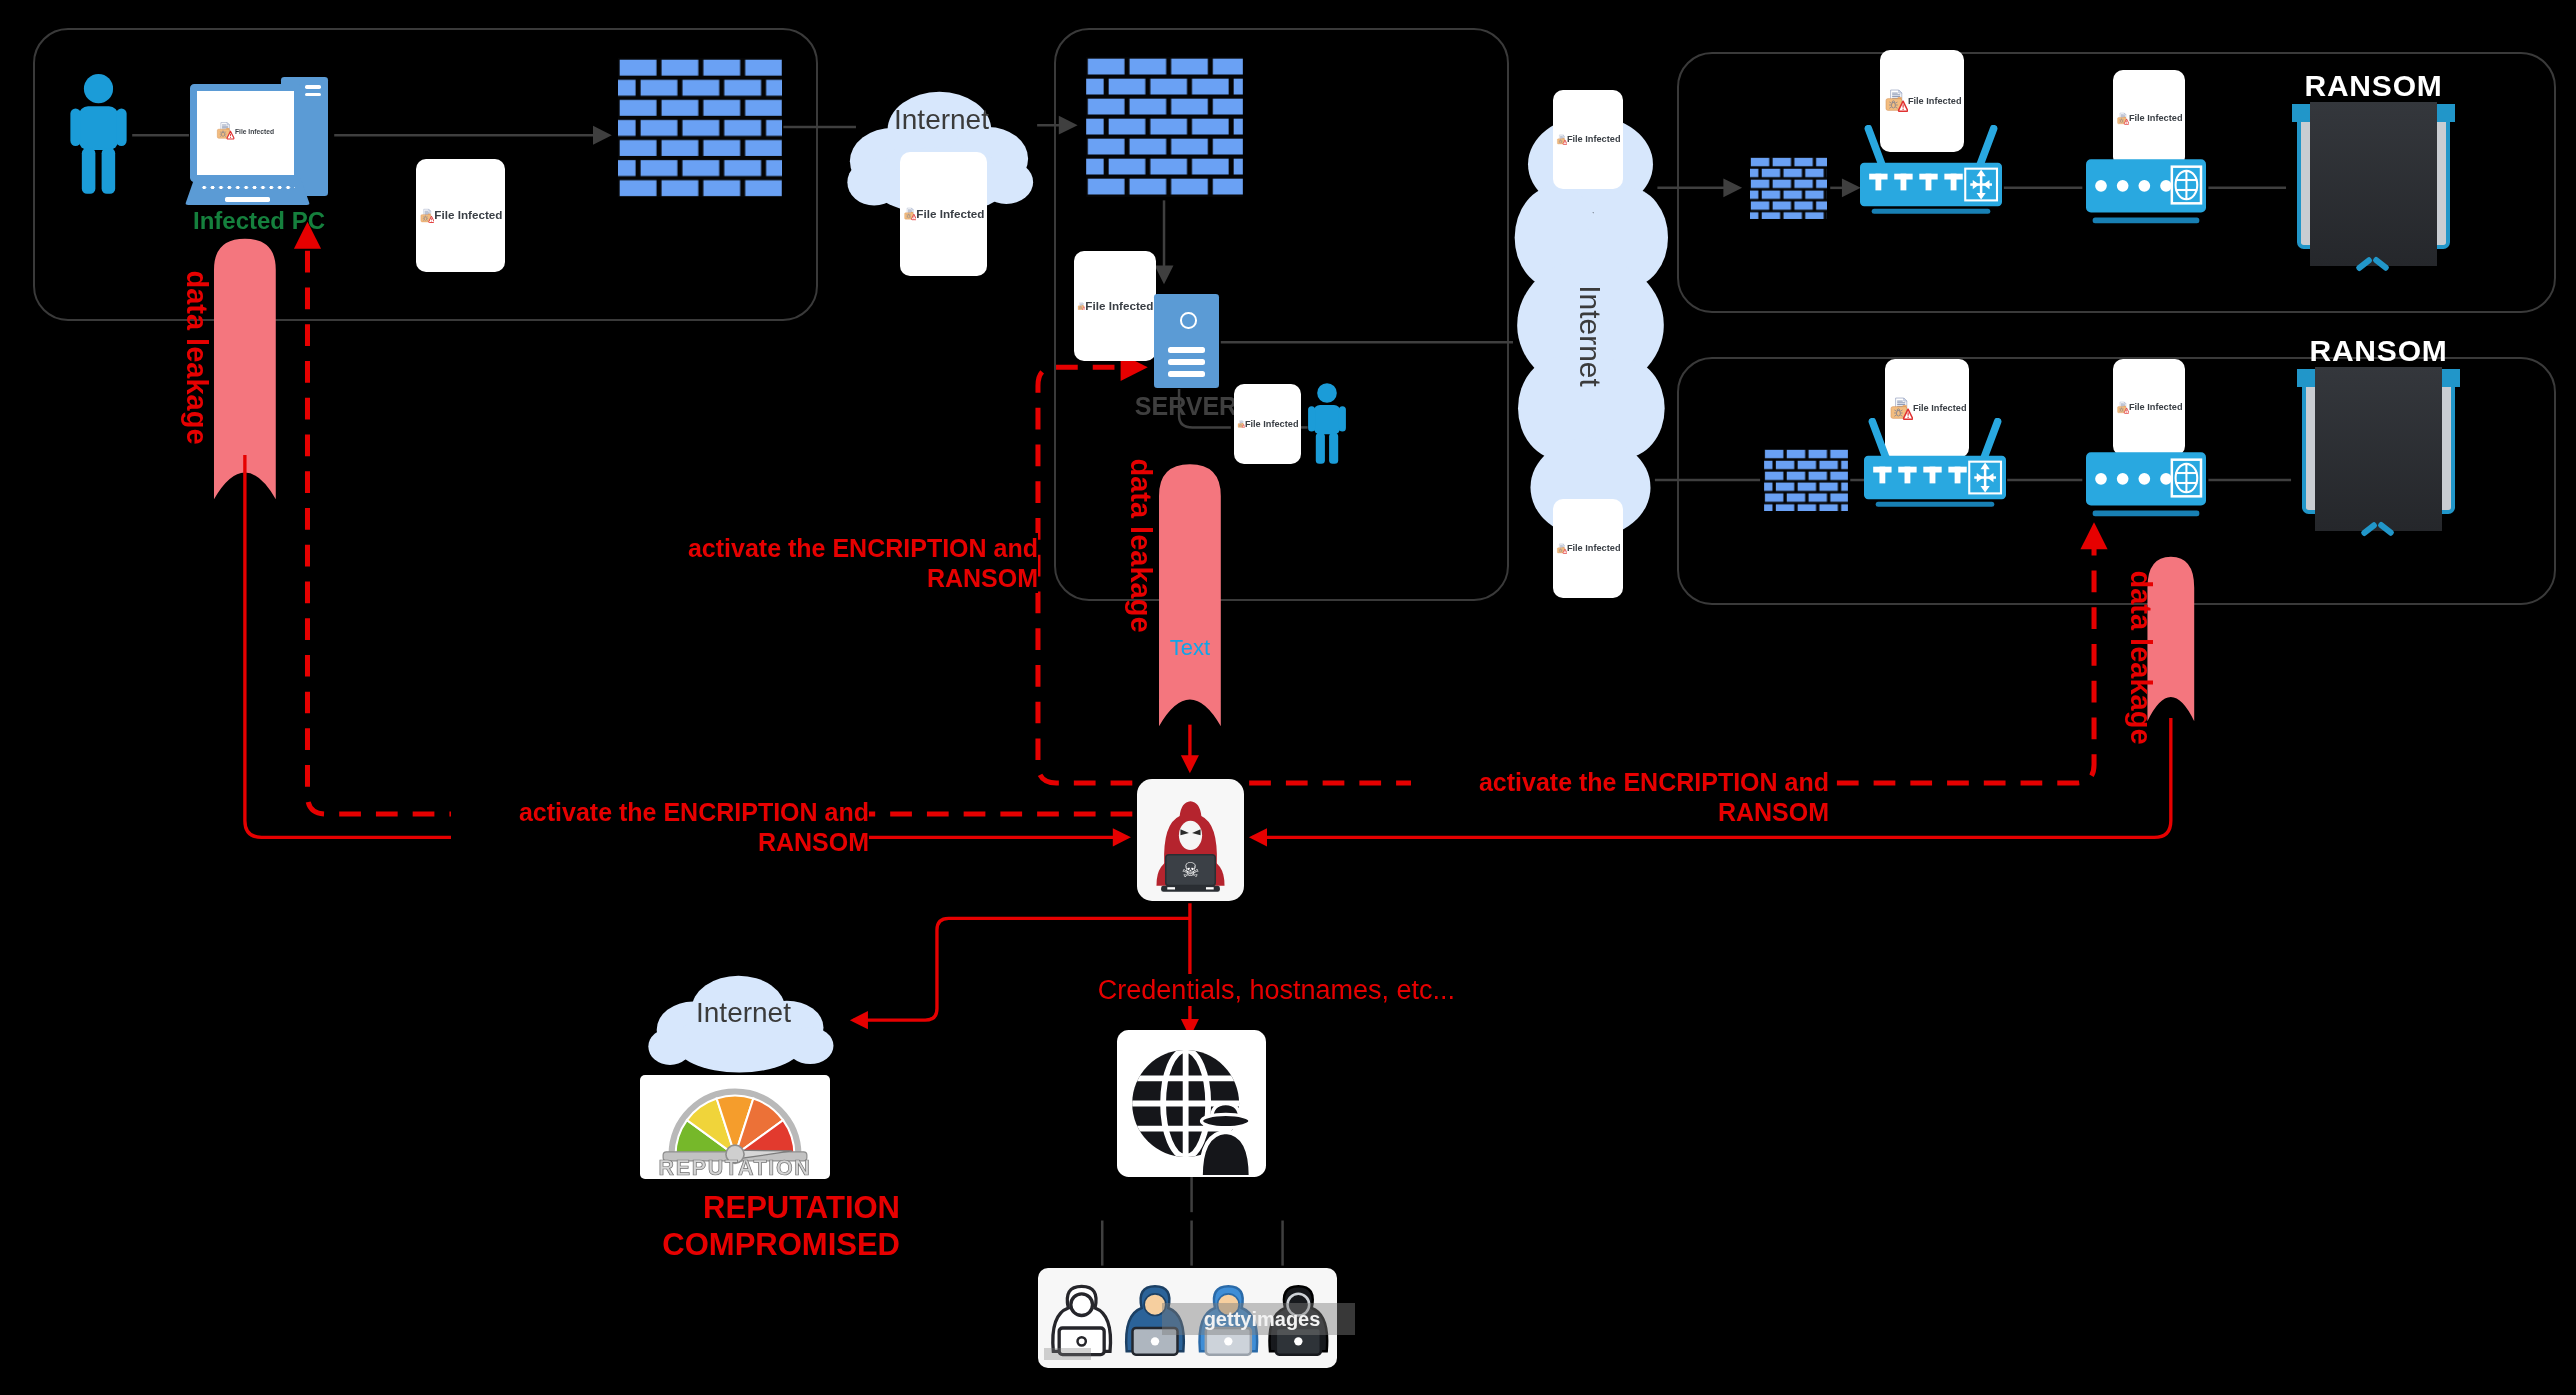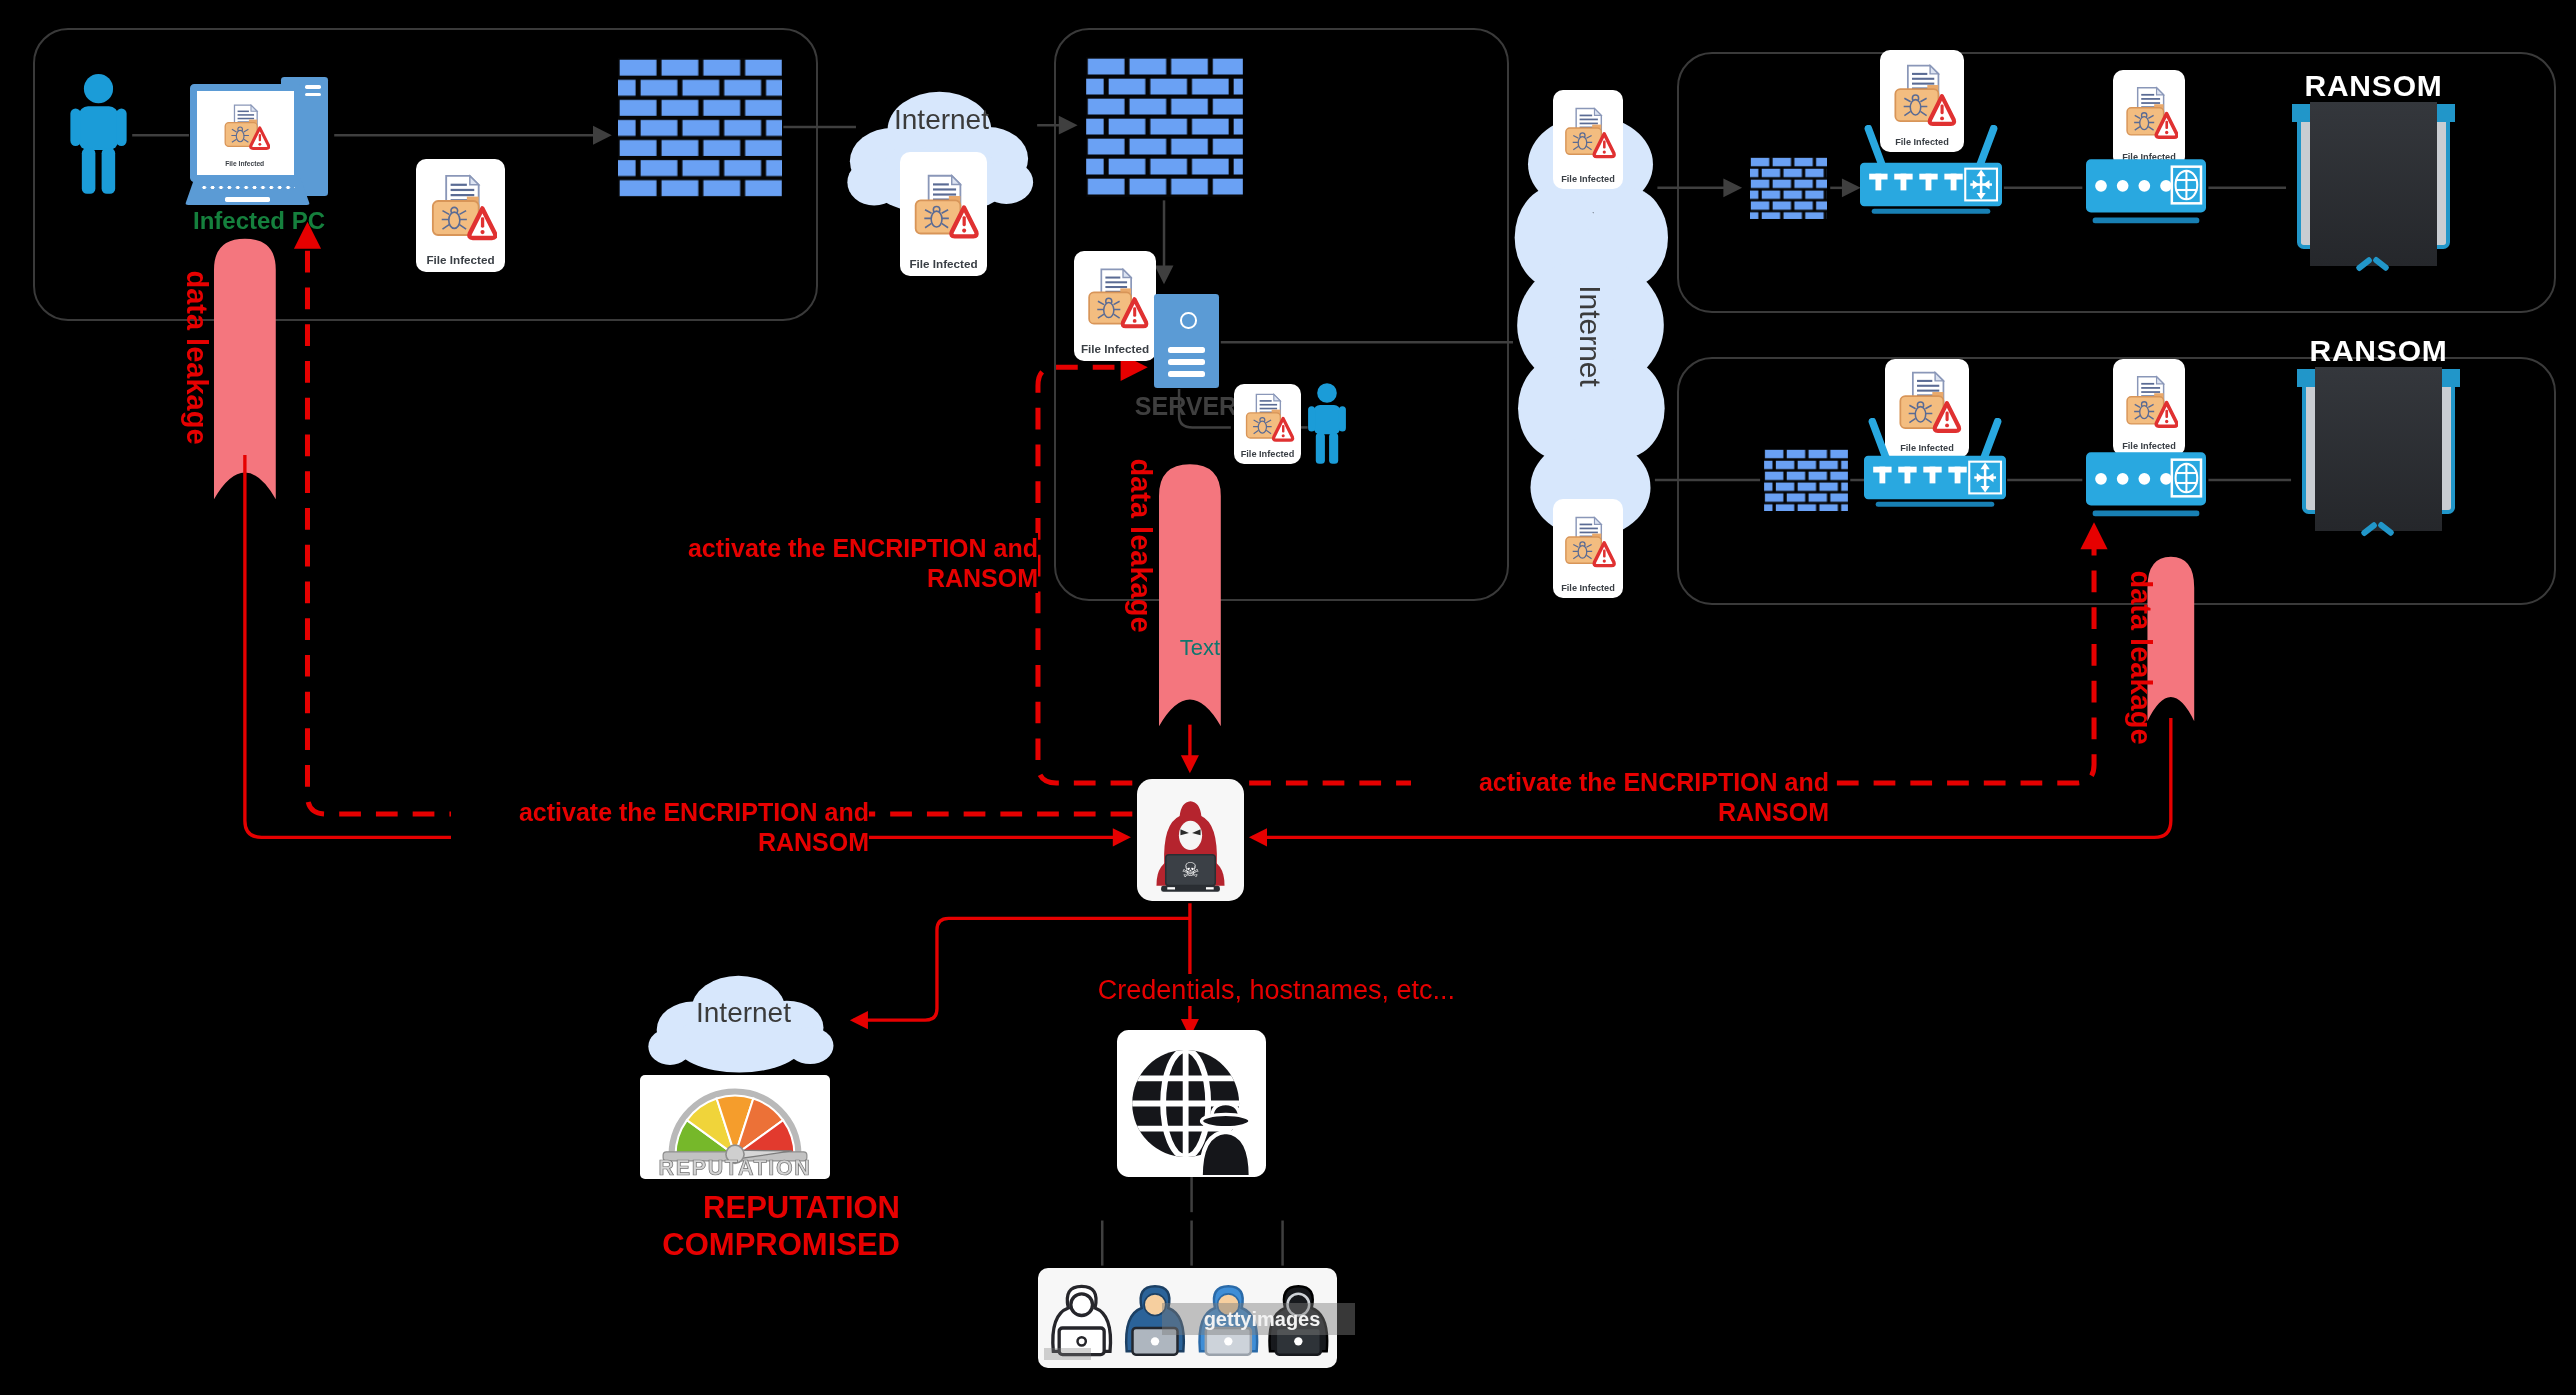--- a/index.html
+++ b/index.html
@@ -2,21 +2,21 @@
 <html style="font-size:13.4px"><head>
 <meta charset="utf-8">
 <style>
   html,body{margin:0;padding:0;background:#000;}
   #canvas{position:relative;width:2576px;height:1395px;background:#000;overflow:hidden;
           font-family:"Liberation Sans",sans-serif;}
   .abs{position:absolute;}
   
   .group{position:absolute;border:2.5px solid #3a3a3a;border-radius:35px;background:transparent;}
   
-  .file-card{position:absolute;background:#fff;border-radius:10px;display:flex;flex-direction:column;
+  .file-card{position:absolute;background:#fff;border-radius:10px;display:flex;flex-direction:row;
              align-items:center;justify-content:flex-end;padding:3.3px 2.5px;box-sizing:border-box;}
   .file-card .fc-illu{width:88%;flex:1;display:flex;align-items:center;}
   .file-card .fc-illu svg{width:100%;height:auto;}
   .file-card .fc-caption{font-size:11.7px;font-weight:600;color:#3a3f45;white-space:nowrap;line-height:1.4;}
   .file-card.sm .fc-caption{font-size:9.2px;}
   .file-card.xs{border-radius:6.7px;padding:1.7px;}
   .file-card.xs .fc-caption{font-size:6.7px;}
   
   .glabel{position:absolute;color:#15803d;font-weight:bold;text-align:center;}
   .rlabel{position:absolute;color:#e60000;font-weight:bold;text-align:right;background:#000;line-height:1.2;z-index:5;}
@@ -41,21 +41,21 @@
                clip-path:polygon(7% 0,93% 0,100% 100%,0 100%);}
   .pc-keyboard .keys{position:absolute;left:12%;top:4.2px;width:76%;height:6.7px;
       background-image:radial-gradient(#fff 1.8px,transparent 2px);background-size:8.4px 6.7px;}
   .pc-keyboard .space{position:absolute;left:32%;bottom:3.3px;width:36%;height:5px;background:#fff;border-radius:1.7px;}
   .hacker-card{position:absolute;background:#f7f7f7;border-radius:15px;display:flex;align-items:center;justify-content:center;}
   .buyers-card{position:absolute;background:#f7f7f7;border-radius:10px;overflow:hidden;}
   .watermark{position:absolute;background:rgba(125,125,125,.45);color:#f2f2f2;font-weight:bold;
              display:flex;align-items:center;justify-content:center;z-index:4;}
   .globe-card{position:absolute;background:#fff;border-radius:11.7px;overflow:hidden;}
   .gauge-card{position:absolute;background:#fff;border-radius:5px;overflow:hidden;}
-  .ribbon-note{position:absolute;color:#0f766e;font-size:22px;text-align:right;z-index:5;}
+  .ribbon-note{position:absolute;color:#0ea5e9;font-size:22px;text-align:center;z-index:5;}
   svg.overlay{position:absolute;left:0;top:0;z-index:1;}
   .comp{z-index:2;}
 </style>
 </head>
 <body>
 
 <div id="canvas">
 
   <svg class="overlay" width="2576" height="1395" viewBox="0 0 3085 1671">
     <defs>

